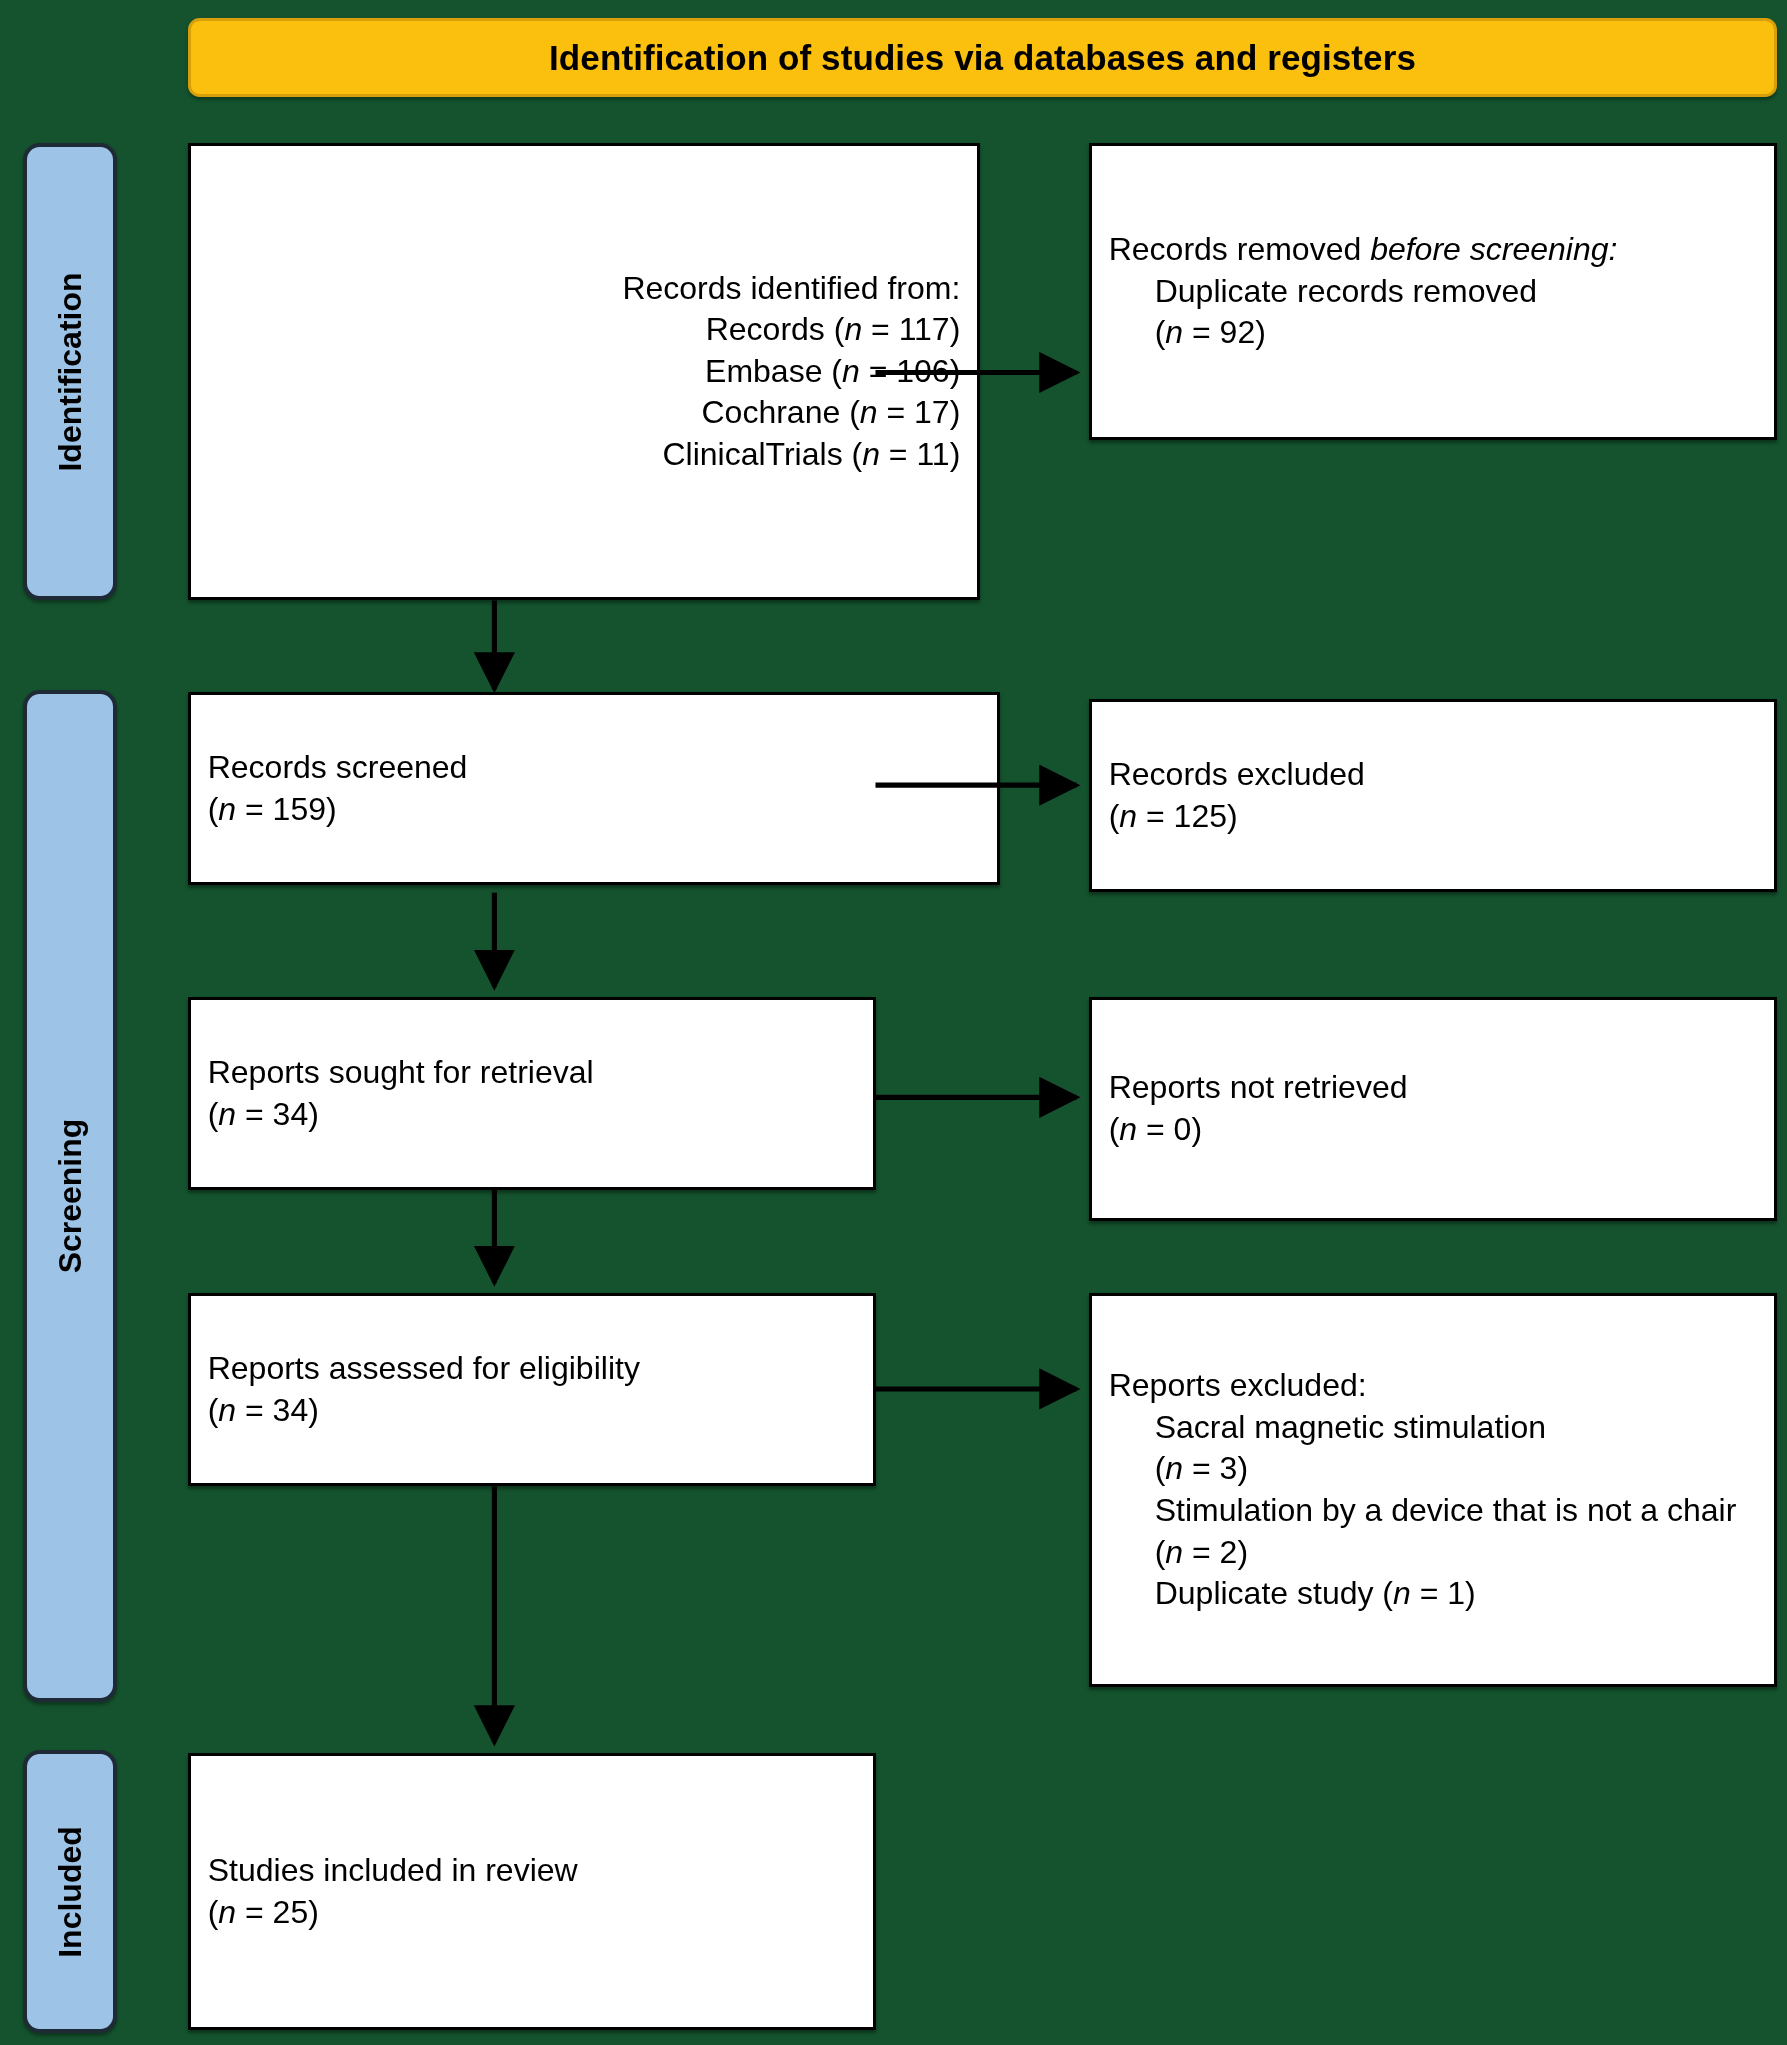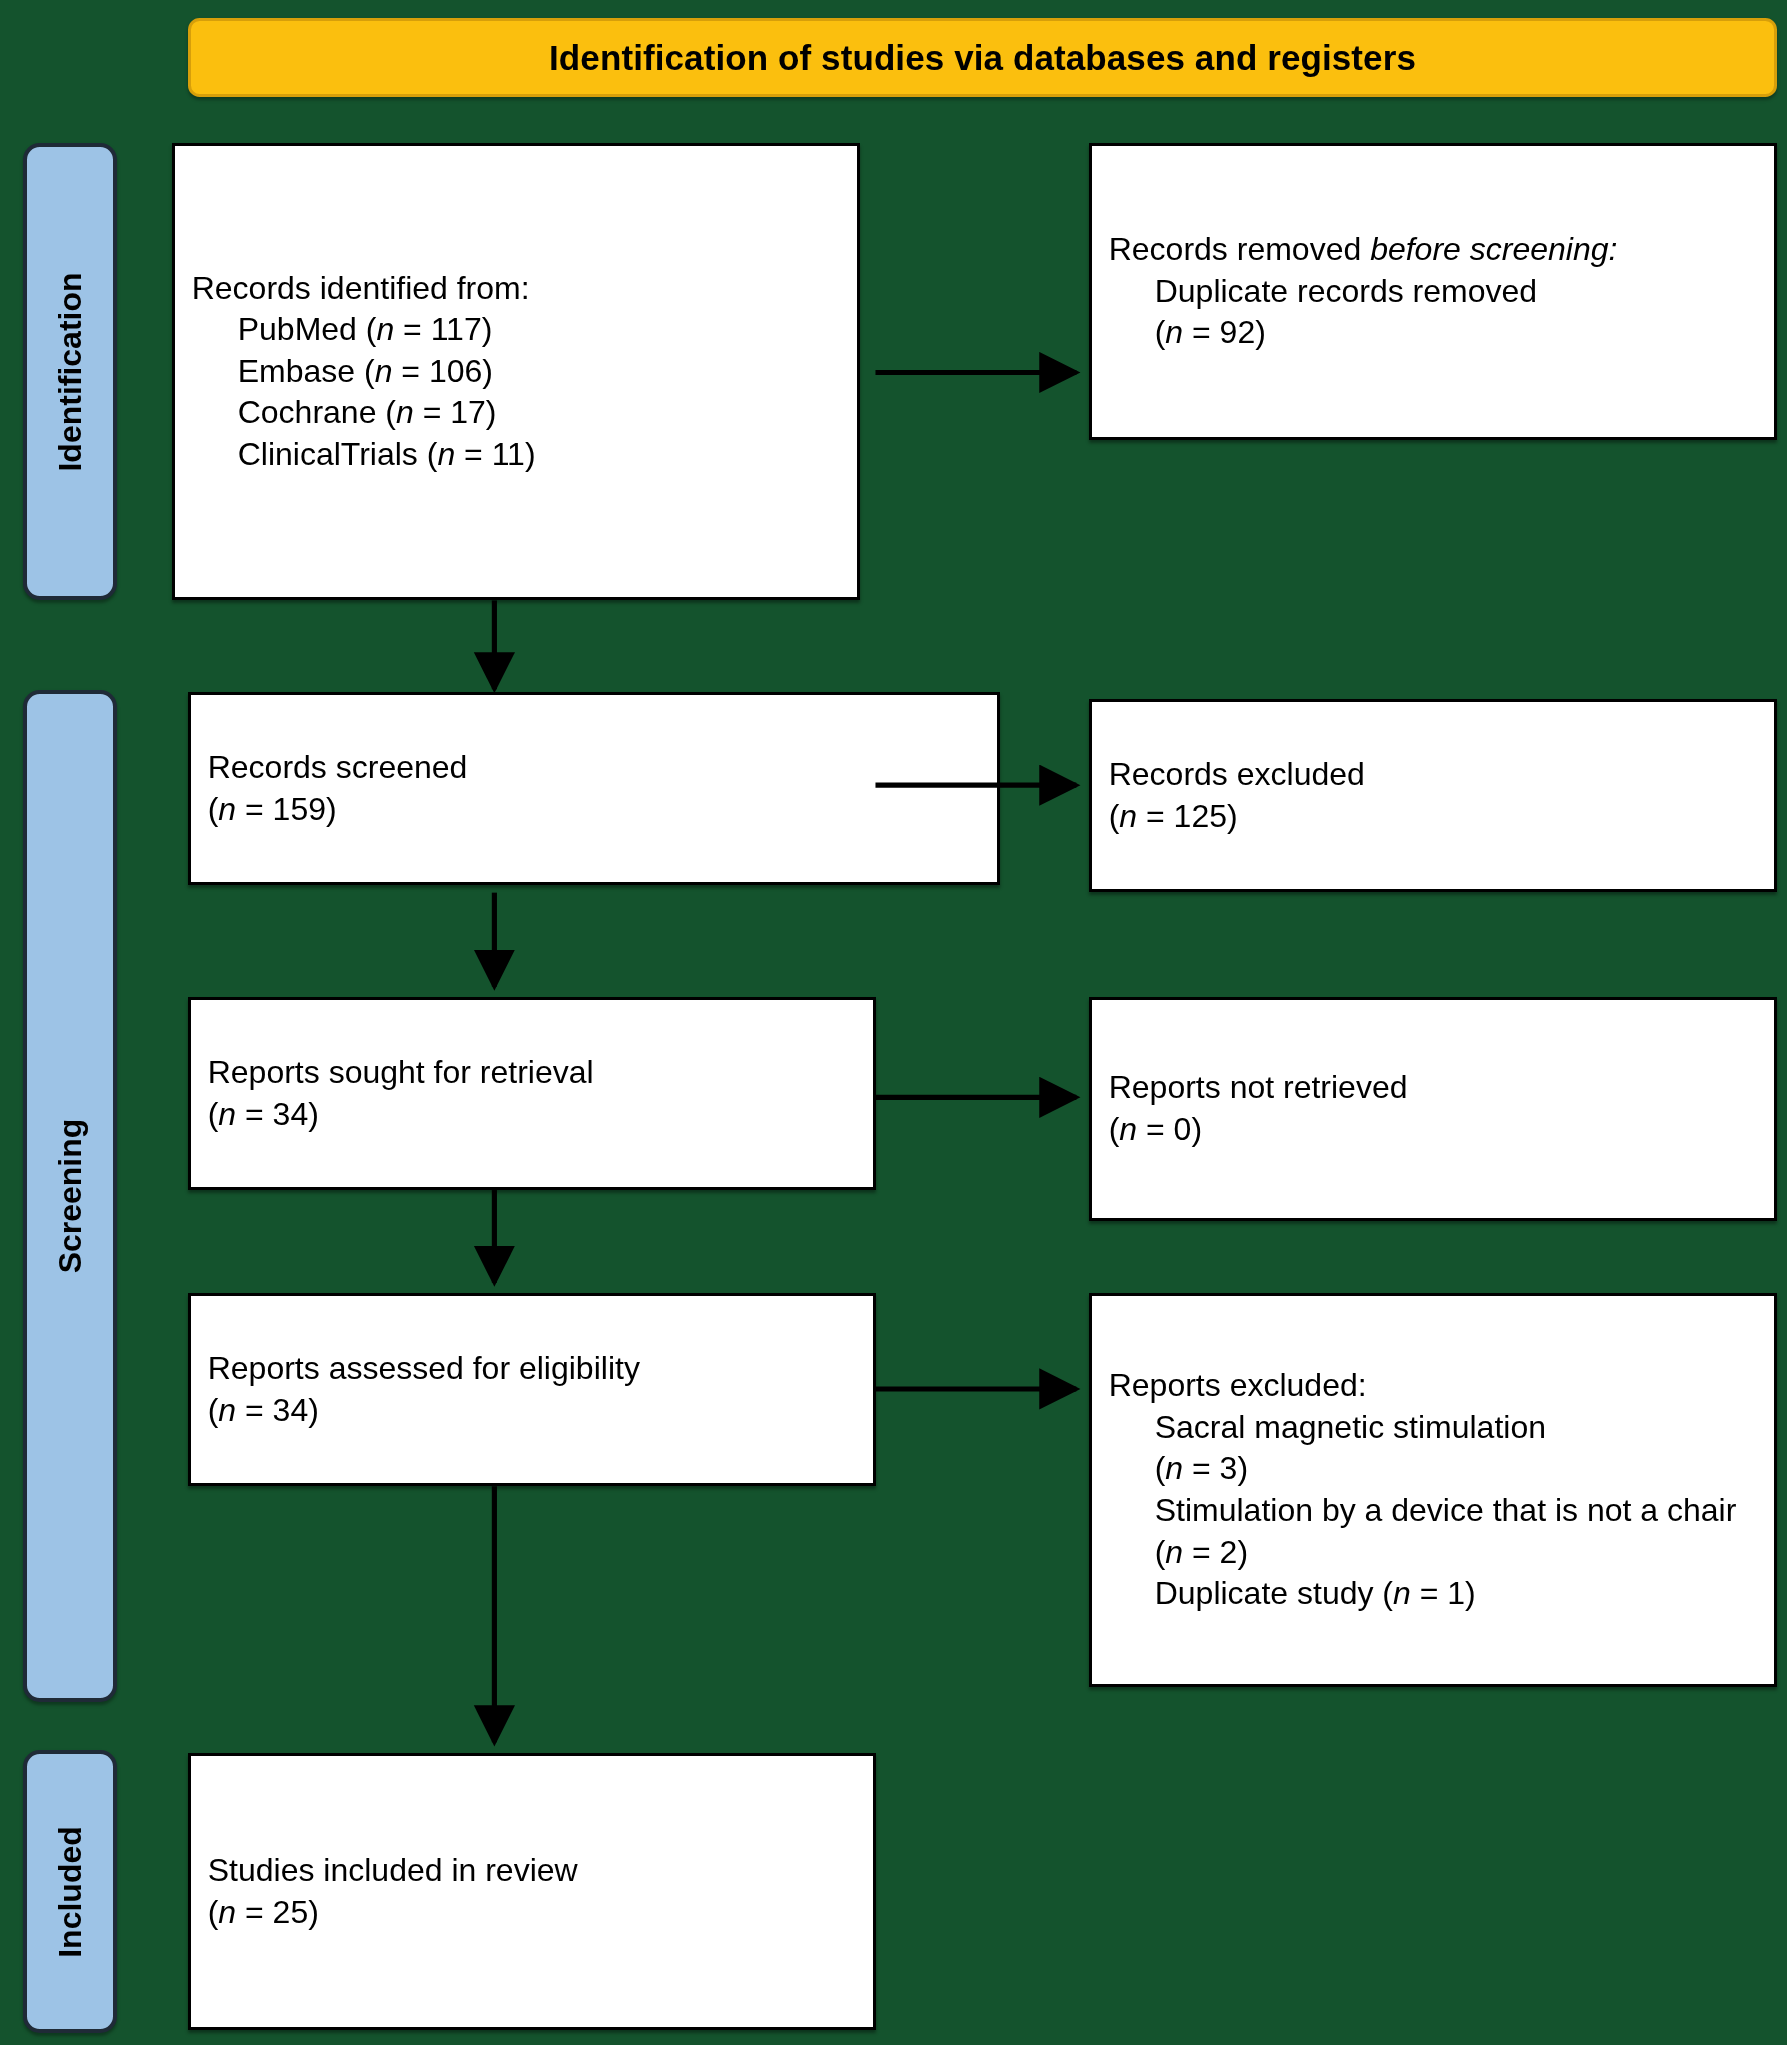--- a/index.html
+++ b/index.html
@@ -85,21 +85,21 @@
     color: #000000;
     line-height: 1.30;
     white-space: nowrap;
   }
   .flow-line.wrap { white-space: normal; }
   .flow-line.indent { padding-left: 46px; }
   .flow-line i { font-style: italic; }
   .n-italic { font-style: italic; }
 
   
-  #box-identified   { left: 172px; top: 143px;  width: 688px; height: 457px; }
+  #box-identified   { left: 188px; top: 143px;  width: 792px; height: 457px; text-align: right; }
   #box-screened     { left: 188px; top: 692px; width: 812px; height: 193px; }
   #box-sought       { left: 188px; top: 997px; width: 688px; height: 193px; }
   #box-assessed     { left: 188px; top: 1293px; width: 688px; height: 193px; }
   #box-included     { left: 188px; top: 1753px; width: 688px; height: 277px; }
 
   
   #box-removed      { left: 1089px; top: 143px;  width: 688px; height: 297px; }
   #box-excluded-rec { left: 1089px; top: 699px; width: 688px; height: 193px; }
   #box-not-retr     { left: 1089px; top: 997px; width: 688px; height: 224px; }
   #box-excluded-rep { left: 1089px; top: 1293px; width: 688px; height: 394px; }
@@ -135,21 +135,21 @@
   <div class="stage-band" id="band-screening">
     <div class="stage-band-label">Screening</div>
   </div>
   <div class="stage-band" id="band-included">
     <div class="stage-band-label">Included</div>
   </div>
 
   <div class="flow-box" id="box-identified">
     <div class="flow-box-inner">
       <div class="flow-line">Records identified from:</div>
-      <div class="flow-line indent"><span>PubMed</span> (<span class="n-italic">n</span> = <span>117</span>)</div>
+      <div class="flow-line indent"><span>Records</span> (<span class="n-italic">n</span> = <span>117</span>)</div>
       <div class="flow-line indent"><span>Embase</span> (<span class="n-italic">n</span> = <span>106</span>)</div>
       <div class="flow-line indent"><span>Cochrane</span> (<span class="n-italic">n</span> = <span>17</span>)</div>
       <div class="flow-line indent"><span>ClinicalTrials</span> (<span class="n-italic">n</span> = <span>11</span>)</div>
     </div>
   </div>
 
   <div class="flow-box" id="box-removed">
     <div class="flow-box-inner">
       <div class="flow-line wrap"><span>Records removed </span><i>before screening</i><i>:</i></div>
       <div class="flow-line indent wrap"><span>Duplicate records removed</span><br>(<span class="n-italic">n</span> = <span>92</span>)</div>

